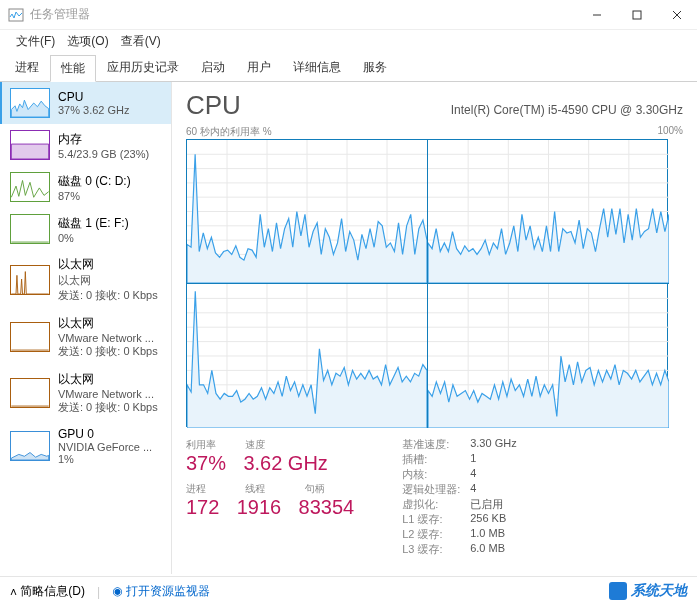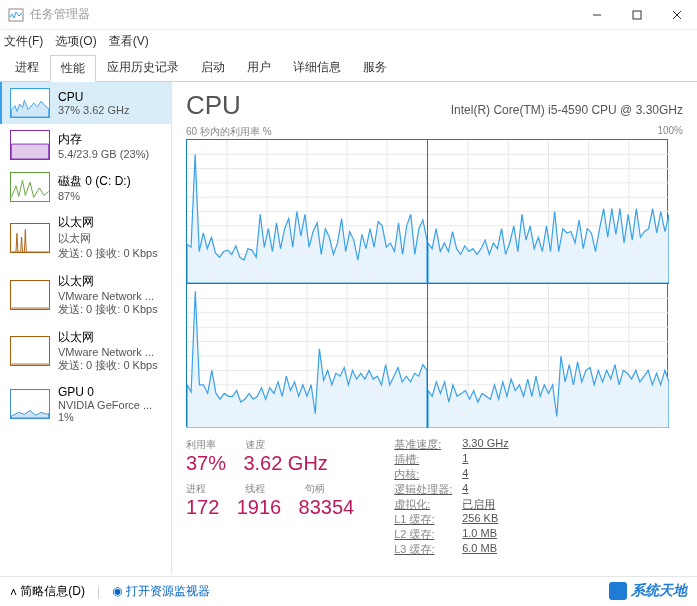--- a/index.html
+++ b/index.html
@@ -2,21 +2,21 @@
 <html><head>
 <meta charset="utf-8">
 <style>
 * { margin: 0; padding: 0; box-sizing: border-box; }
 body { font-family: "Microsoft YaHei", "Segoe UI", sans-serif; font-size: 12px; background: #fff; color: #000; width: 697px; height: 606px; overflow: hidden; position: relative; }
 .titlebar { height: 30px; display: flex; align-items: center; padding: 0 0 0 8px; border-bottom: 1px solid #eee; }
 .titlebar .icon { width: 16px; height: 16px; margin-right: 6px; }
 .titlebar .title { flex: 1; color: #999; font-size: 12px; }
 .winbtns { display: flex; height: 100%; }
 .winbtns div { width: 40px; display: flex; align-items: center; justify-content: center; color: #666; }
-.menubar { height: 22px; display: flex; align-items: center; padding: 0 4px; gap: 12px; color: #333; font-size: 12px; }
+.menubar { height: 22px; display: flex; align-items: center; padding: 0 16px; gap: 12px; color: #333; font-size: 12px; }
 .tabs { display: flex; padding: 2px 4px 0 4px; border-bottom: 1px solid #d0d0d0; font-size: 12px; }
 .tabs .tab { padding: 4px 10px; border: 1px solid transparent; cursor: default; color: #333; }
 .tabs .tab.active { border: 1px solid #d0d0d0; border-bottom: 1px solid #fff; background: #fff; position: relative; top: 1px; color: #333; }
 .main { display: flex; height: 492px; }
 .sidebar { width: 172px; border-right: 1px solid #e5e5e5; overflow-y: auto; }
 .sb-item { display: flex; align-items: center; padding: 6px 8px; gap: 8px; border-left: 2px solid transparent; cursor: default; }
 .sb-item.selected { background: #d9edf9; border-left: 2px solid #3aa0e8; }
 .thumb { width: 40px; height: 30px; border: 1px solid #888; background: #fff; position: relative; flex-shrink: 0; }
 .sb-item.selected .thumb { border-color: #117dbb; }
 .thumb svg { width: 100%; height: 100%; }
@@ -26,26 +26,26 @@
 .content { flex: 1; padding: 8px 14px; overflow: hidden; }
 .hdr { display: flex; justify-content: space-between; align-items: baseline; }
 .hdr h1 { font-weight: normal; font-size: 26px; color: #555; }
 .hdr .model { font-size: 12px; color: #555; }
 .axislbl { display: flex; justify-content: space-between; font-size: 10px; color: #888; margin-top: 4px; }
 .chartgrid { width: 482px; height: 288px; position: relative; border: 1px solid #117dbb; }
 .charthalf { position: absolute; overflow: hidden; }
 .charthalf svg { width: 100%; height: 100%; display: block; }
 .gridline { stroke: #e8e8e8; stroke-width: 1; }
 .cpuline { fill: #e8f3fb; stroke: #3aa0e8; stroke-width: 1.2; }
-.stats { display: flex; margin-top: 10px; gap: 26px; }
+.stats { display: flex; margin-top: 10px; gap: 34px; }
 .statcol .row { margin-bottom: 6px; }
 .statlbl { font-size: 10px; color: #888; display: block; }
 .statval { font-size: 20px; color: #be185d; display: inline-block; margin-right: 14px; }
 .details { font-size: 11px; color: #555; }
-.details .drow { display: flex; text-decoration: underline; }
+.details .drow { display: flex; }
 .details .dlbl { width: 68px; color: #888; }
 .footer { position: absolute; bottom: 0; left: 0; right: 0; height: 30px; border-top: 1px solid #e5e5e5; display: flex; align-items: center; padding: 0 10px; gap: 12px; font-size: 12px; }
 .footer .lnk { color: #0066cc; cursor: default; }
 .chevup { display: inline-block; transform: rotate(180deg); }
 .watermark { position: absolute; bottom: 6px; right: 10px; font-size: 14px; font-style: italic; font-weight: bold; display: flex; align-items: center; gap: 4px; color: #1e7bd6; }
 .watermark .wicon { width: 18px; height: 18px; background: #1e7bd6; border-radius: 3px; display: inline-block; position: relative; }
 </style>
 </head>
 <body>
 
@@ -113,20 +113,29 @@
           <div class="sb-sub">5.4/23.9 GB (23%)</div>
         </div>
       </div>
       <div class="sb-item">
         <div class="thumb" style="border-color:#5fa03c"><svg viewBox="0 0 40 30">
             <path d="M0,26 5,14 8,25 12,8 15,24 20,10 24,26 30,16 35,24 40,20" fill="none" stroke="#5fa03c" stroke-width="1"></path>
           </svg></div>
   <div class="sb-txt">
           <div class="sb-title">磁盘 0 (C: D:)</div>
           <div class="sb-sub">87%</div>
+        </div>
+      </div>
+      <div class="sb-item">
+        <div class="thumb" style="border-color:#5fa03c"><svg viewBox="0 0 40 30">
+            <path d="M0,29 L40,29" fill="none" stroke="#5fa03c" stroke-width="1"></path>
+          </svg></div>
+  <div class="sb-txt">
+          <div class="sb-title">磁盘 1 (E: F:)</div>
+          <div class="sb-sub">0%</div>
         </div>
       </div>
       <div class="sb-item">
         <div class="thumb" style="border-color:#a95e0f"><svg viewBox="0 0 40 30">
             <path d="M0,30 5,30 6,10 7,30 10,30 11,14 12,30 14,30 15,6 16,30 40,30" fill="none" stroke="#a95e0f" stroke-width="1"></path>
           </svg></div>
   <div class="sb-txt">
           <div class="sb-title">以太网</div>
           <div class="sb-sub">以太网</div>
           <div class="sb-sub">发送: 0 接收: 0 Kbps</div>

